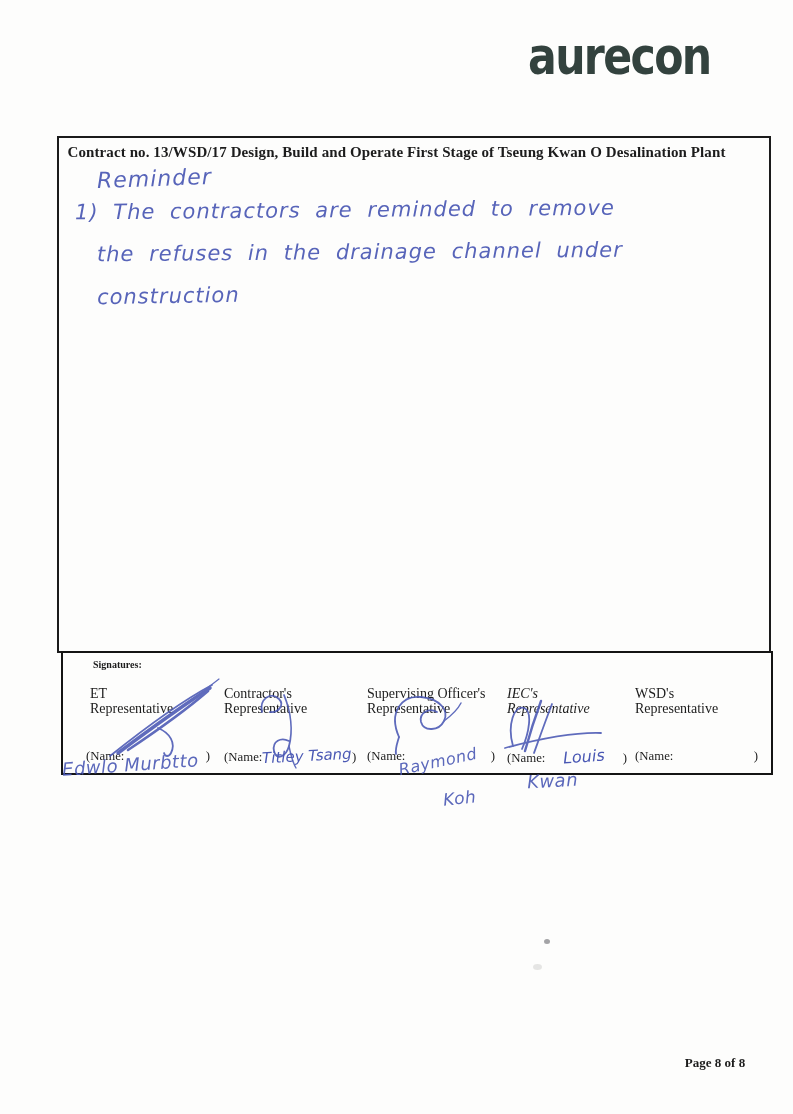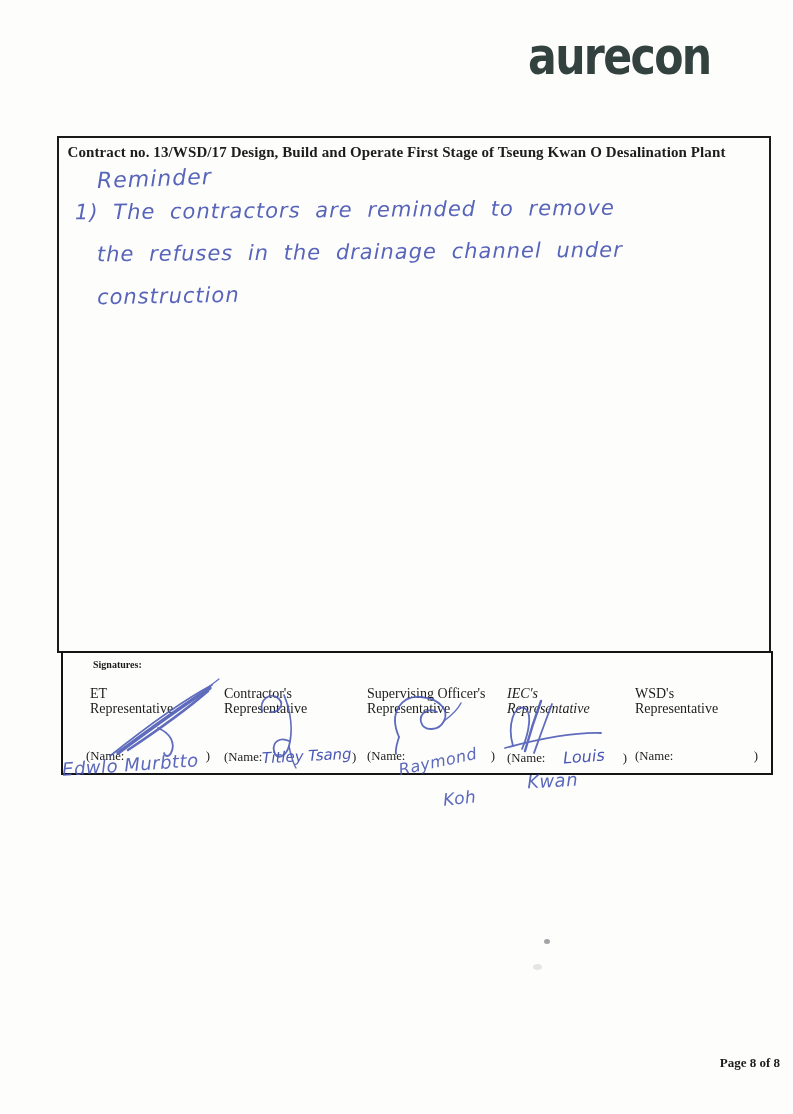--- a/index.html
+++ b/index.html
@@ -79,21 +79,21 @@
   .hn-et      { left:62px;  top:754px; font-size:18px; transform:rotate(-4deg); }
   .hn-con     { font-size:15px; transform:rotate(-3deg); }
   .hn-so1     { left:398px; top:752px; font-size:16px; transform:rotate(-12deg); }
   .hn-so2     { left:443px; top:788px; font-size:17px; transform:rotate(-6deg); }
   .hn-iec1    { font-size:16px; transform:rotate(-4deg); }
   .hn-iec2    { left:527px; top:770px; font-size:18px; transform:rotate(-3deg); }
   
   .ink-layer { position:absolute; left:0; top:0; width:793px; height:1114px; pointer-events:none; }
   
   .page-num {
-    position:absolute; left:650px; top:1055px; width:130px; text-align:right;
+    position:absolute; left:650px; top:1055px; width:130px; text-align:center;
     font-weight:bold; font-size:13px;
   }
   .speck { position:absolute; border-radius:50%; }
   .speck.s1 { left:544px; top:939px; width:6px; height:5px; background:rgba(90,90,95,.55); }
   .speck.s2 { left:533px; top:964px; width:9px; height:6px; background:rgba(160,160,155,.25); }
 </style>
 </head>
 <body>
 
 <div class="page">

